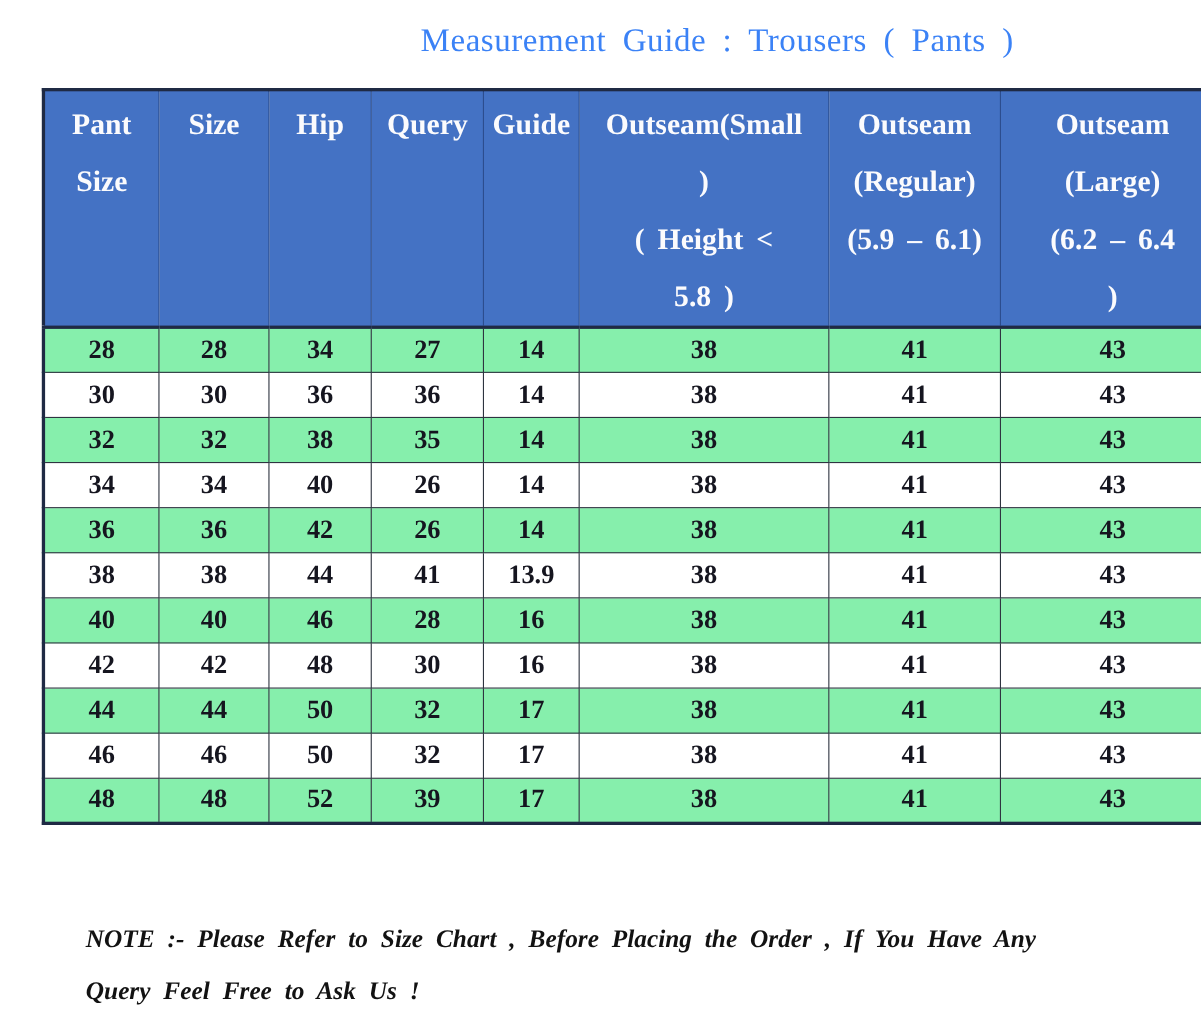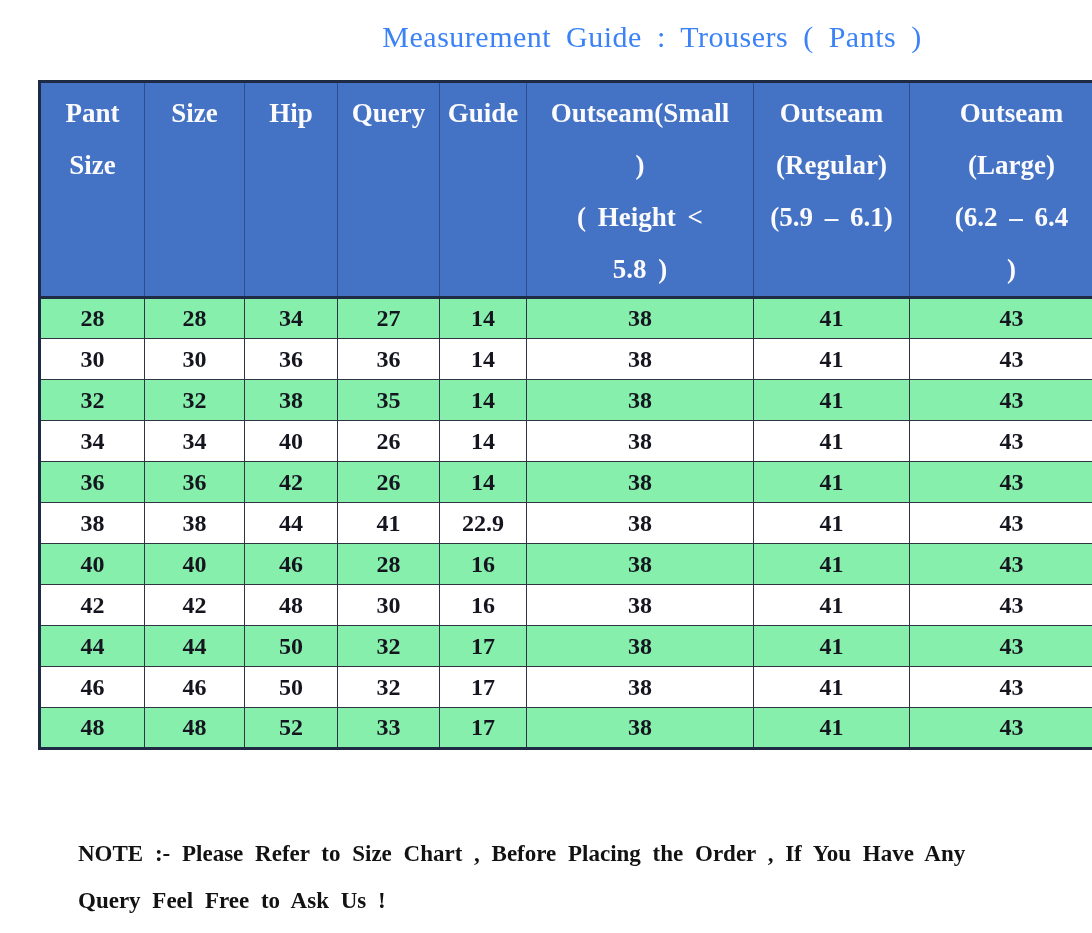--- a/index.html
+++ b/index.html
@@ -64,20 +64,21 @@
   .note {
     position: absolute;
     top: 830px; left: 78px;
     width: 935px;
     font-weight: bold;
     font-size: 23px;
     line-height: 47px;
     color: #121212;
     word-spacing: 6px;
     white-space: pre-line;
+    font-style: italic;
   }
 </style>
 </head>
 <body>
 
 <div class="page-title">Measurement Guide : Trousers ( Pants )</div>
 
 <div class="size-table-wrap">
   <table class="size-table">
     <colgroup>
@@ -160,21 +161,21 @@
           <td>14</td>
           <td>38</td>
           <td>41</td>
           <td>43</td>
         </tr>
         <tr>
           <td>38</td>
           <td>38</td>
           <td>44</td>
           <td>41</td>
-          <td>22.9</td>
+          <td>13.9</td>
           <td>38</td>
           <td>41</td>
           <td>43</td>
         </tr>
         <tr class="band">
           <td>40</td>
           <td>40</td>
           <td>46</td>
           <td>28</td>
           <td>16</td>
@@ -209,21 +210,21 @@
           <td>32</td>
           <td>17</td>
           <td>38</td>
           <td>41</td>
           <td>43</td>
         </tr>
         <tr class="band">
           <td>48</td>
           <td>48</td>
           <td>52</td>
-          <td>33</td>
+          <td>39</td>
           <td>17</td>
           <td>38</td>
           <td>41</td>
           <td>43</td>
         </tr>
       </tbody>
   </table>
 </div>
 
 <div class="note">NOTE :- Please Refer to Size Chart , Before Placing the Order , If You Have Any

